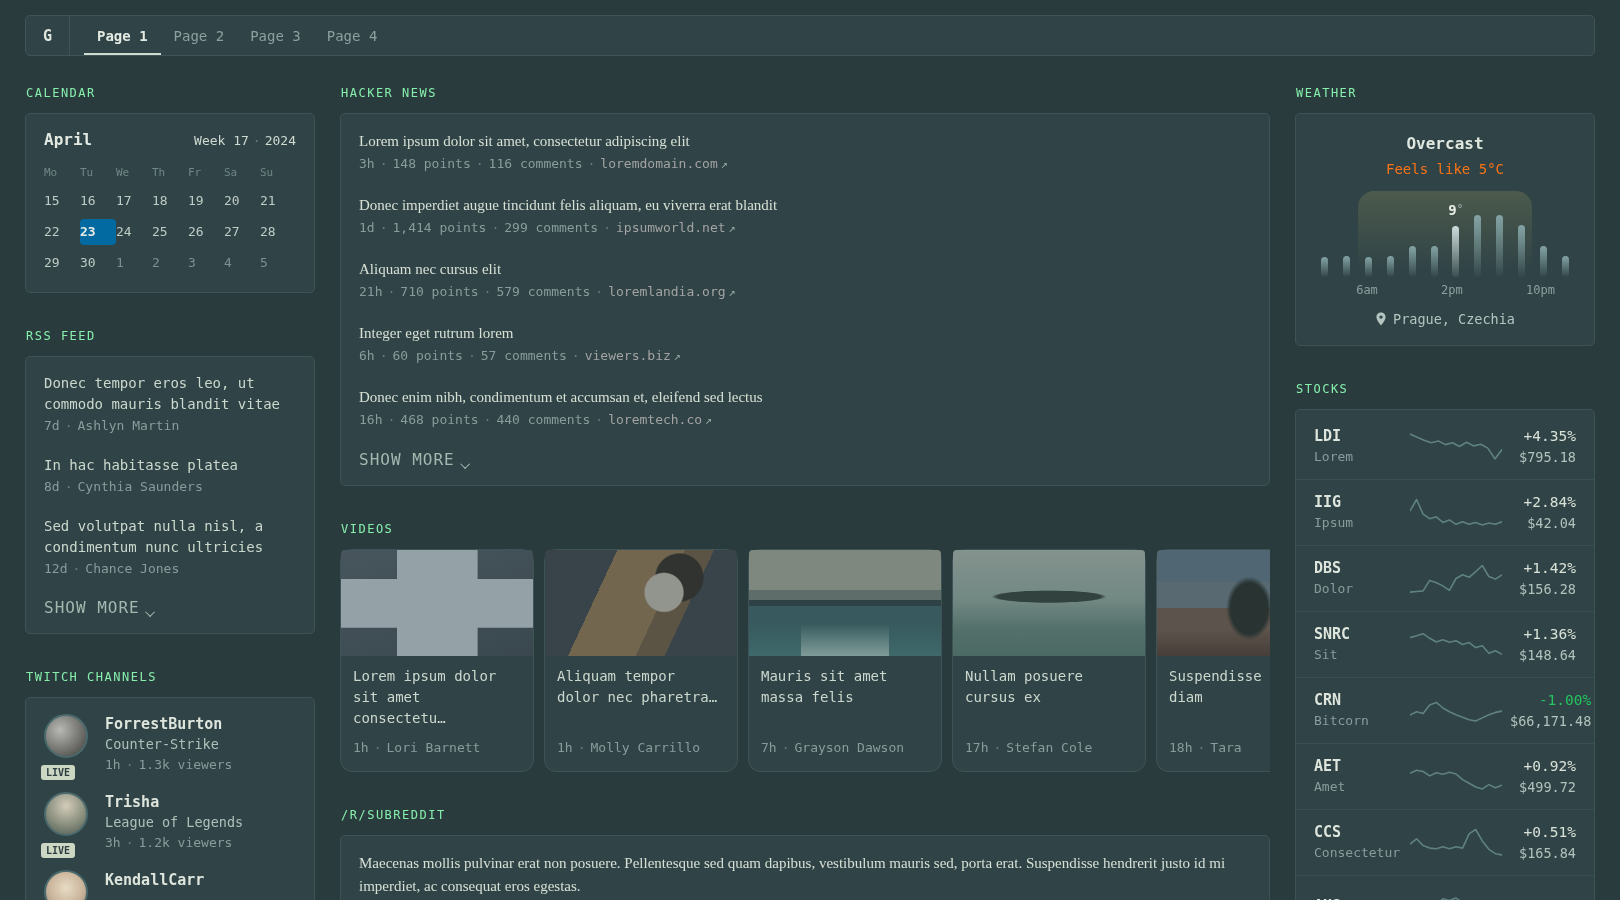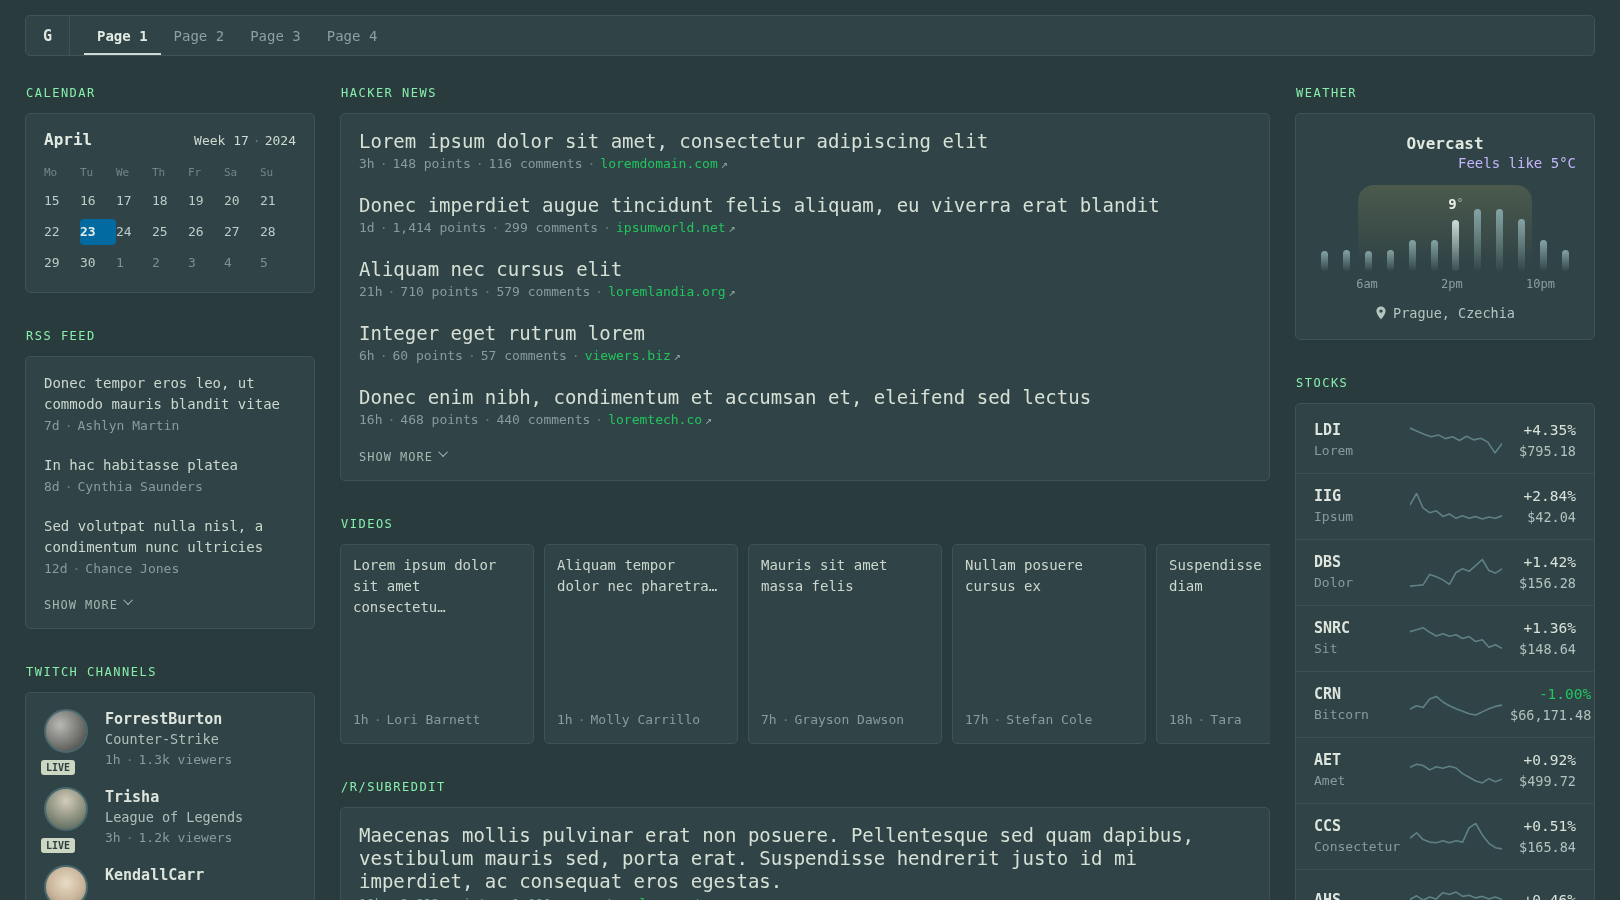--- a/index.html
+++ b/index.html
@@ -51,34 +51,34 @@
   .cal-wd { font-size:11px; color:#6f8786; height:20px; line-height:20px; }
   .cal-day { font-size:13px; color:#bfcdc7; height:26px; line-height:26px; border-radius:4px; }
   .cal-day.dim { color:#7b9190; }
   .cal-day.selected { background:#0369a1; color:#e6ece5; font-weight:bold; }
 
   
   .feed-item { margin-bottom:18px; cursor:pointer; }
   .feed-title { font-size:14px; line-height:21px; color:#cbd8cd; }
   .meta { font-size:13px; line-height:22px; color:#879d9b; white-space:nowrap; }
   .meta .dot { color:#64807f; margin:0 5px; }
-  .meta .domain { color:#22c55e; cursor:pointer;text-align:right; }
+  .meta .domain { color:#a3a3a3; cursor:pointer;text-align:right; }
   .meta .arrow { color:#90a9a3; font-size:12px; margin-left:3px; }
   .show-more {
-    font-size:12px; letter-spacing:1px; color:#a4b8b0; cursor:pointer;
-    display:flex; align-items:flex-start; gap:8px; margin-top:2px;
+    font-size:16px; letter-spacing:1px; color:#a4b8b0; cursor:pointer;
+    display:flex; align-items:flex-end; gap:8px; margin-top:2px;
   }
   .chev {
     width:7px; height:7px; border-left:1.5px solid #a4b8b0; border-bottom:1.5px solid #a4b8b0;
     transform:rotate(-45deg) translateY(-2px); display:inline-block;
   }
 
   
   .hn-item { margin-bottom:19px; cursor:pointer; }
-  .hn-title { font-size:19px; line-height:23px; color:#d6e0d5; }
+  .hn-title { font-size:15px; line-height:23px; color:#d6e0d5;font-family:Liberation Serif, serif; }
   .hn-item .meta { line-height:21px; }
 
   
   .channel { display:flex; gap:15px; margin-bottom:17px; cursor:pointer; }
   .channel:last-child { margin-bottom:0; }
   .avatar-wrap { position:relative; width:46px; flex:none; }
   .avatar {
     width:44px; height:44px; border-radius:50%; border:2px solid #4a6a6d;
   }
   .av1 { background:radial-gradient(circle at 35% 35%, #b8b8b4, #6e6e6a 60%, #3a3d3c); }
@@ -89,22 +89,22 @@
     font-size:10px; font-weight:bold; padding:2px 5px; border-radius:5px; border:2px solid #304346;
   }
   .ch-name { font-size:15px; font-weight:bold; color:#dde5dc; line-height:20px; }
   .ch-game { font-size:13.5px; color:#afc0ba; line-height:21px; }
   .ch-meta { font-size:13px; color:#879d9b; line-height:20px; }
   .ch-meta .dot { color:#64807f; margin:0 5px; }
 
   
   .videos-row { display:flex; gap:10px; overflow:hidden; }
   .video-card {
-    flex:0 0 194px; background:#304346; border:1px solid #3d5355; border-radius:5px;
-    display:flex; flex-direction:row; cursor:pointer; min-height:200px;
+    flex:0 0 194px; background:#304346; border:1px solid #3d5355; border-radius:12px;
+    display:flex; flex-direction:column; cursor:pointer; min-height:200px;
   }
   .thumb { height:106px; border-radius:4px 4px 0 0; position:relative; overflow:hidden; flex:none; }
   .thumb::after { content:""; position:absolute; inset:0; background:rgba(43,61,62,.25); }
   .v1 { background:
         linear-gradient(#b7c4cb,#b7c4cb) center/42% 100% no-repeat,
         linear-gradient(#b7c4cb,#b7c4cb) center/100% 46% no-repeat,
         linear-gradient(160deg,#515e66,#3f4c54); }
   .v2 { background:
         radial-gradient(circle at 62% 40%, #b5b2a8 0 14%, rgba(0,0,0,0) 15%),
         radial-gradient(circle at 70% 26%, #33302b 0 15%, rgba(0,0,0,0) 16%),
@@ -118,21 +118,21 @@
   .v5 { background:
         radial-gradient(ellipse 12% 30% at 48% 55%, #27302e 0 80%, rgba(0,0,0,0)),
         linear-gradient(180deg, #5c7583 0 30%, #687982 30% 55%, #6d5c50 55% 75%, #503f38); }
   .video-body { padding:10px 12px 12px; display:flex; flex-direction:column; flex:1; }
   .video-title { font-size:14px; line-height:21px; color:#ccd8ce; }
   .video-meta { margin-top:auto; padding-top:8px; }
 
   
   .wx-card { text-align:center; padding:20px 18px 18px; }
   .wx-cond { font-size:16px; font-weight:bold; color:#e0e8e0; }
-  .wx-feels { font-size:14px; color:#c4b5fd; margin-top:2px;text-align:right; }
+  .wx-feels { font-size:14px; color:#f97316; margin-top:8px; }
   .wx-chart { position:relative; margin-top:22px; height:96px; }
   .wx-daylight {
     position:absolute; top:-8px; bottom:14px; border-radius:16px;
     background:linear-gradient(180deg, rgba(163,164,96,.24), rgba(163,164,96,0) 88%);
   }
   .wx-cols { position:relative; display:flex; height:78px; align-items:flex-end; }
   .wx-cell { flex:1; position:relative; display:flex; justify-content:center; align-items:flex-end; }
   .wx-bar {
     width:7px; border-radius:4px;
     background:linear-gradient(to bottom, #84a3a5, rgba(132,163,165,0.04));

